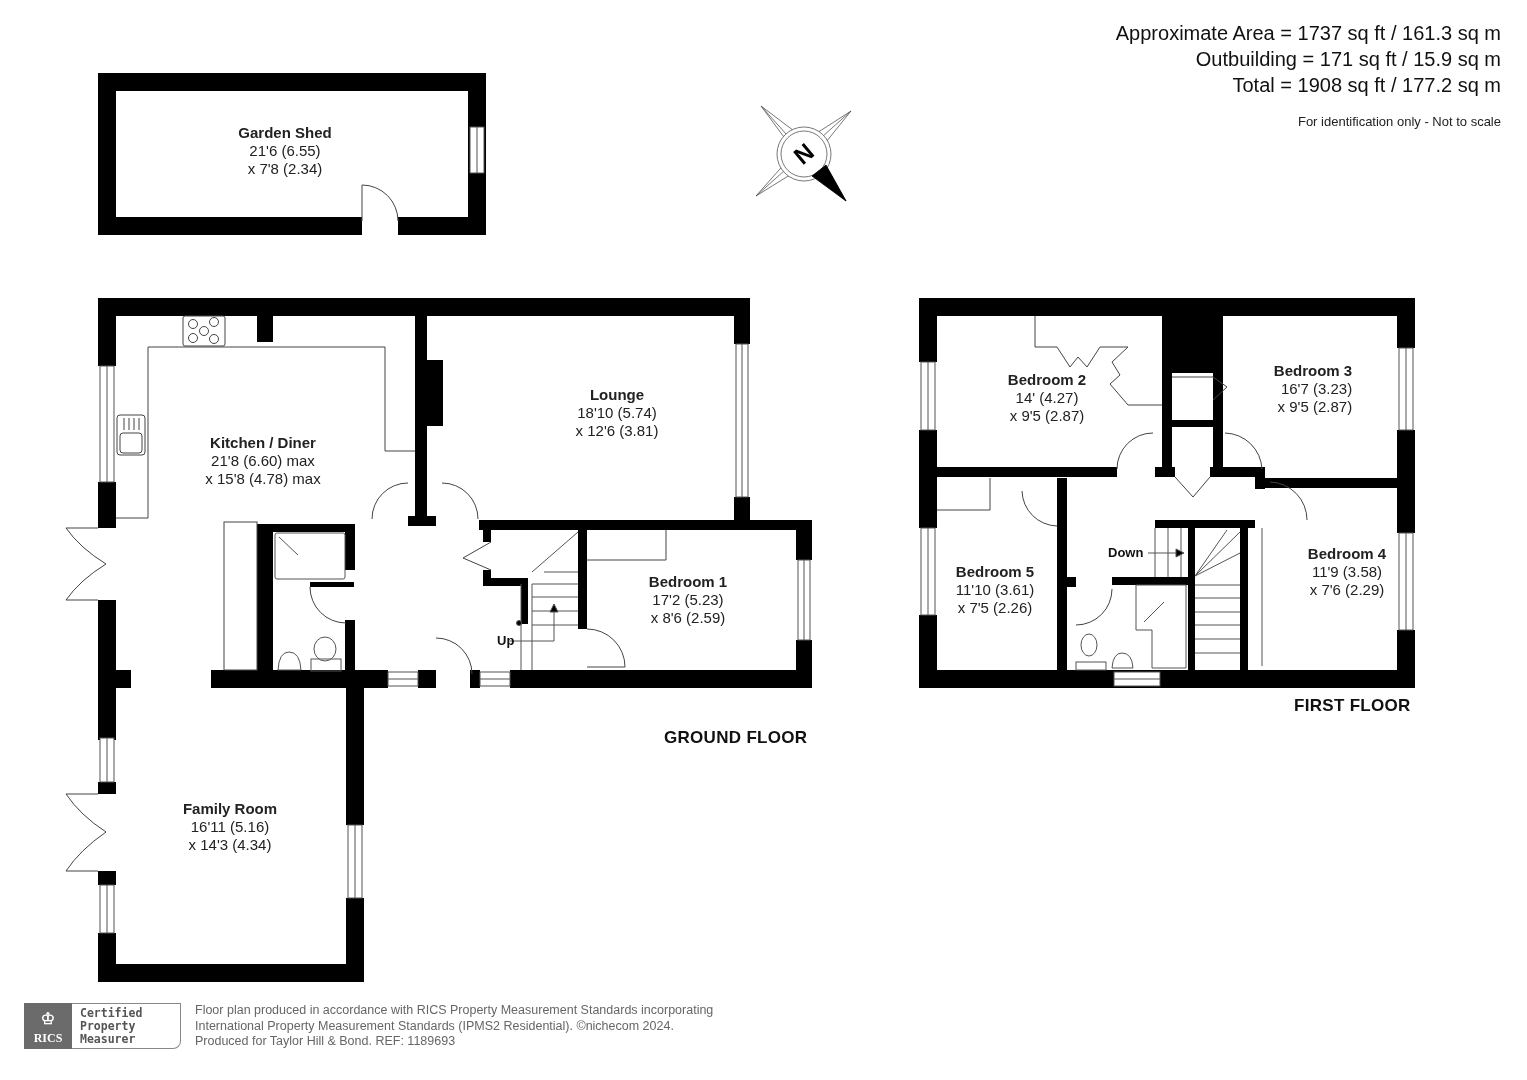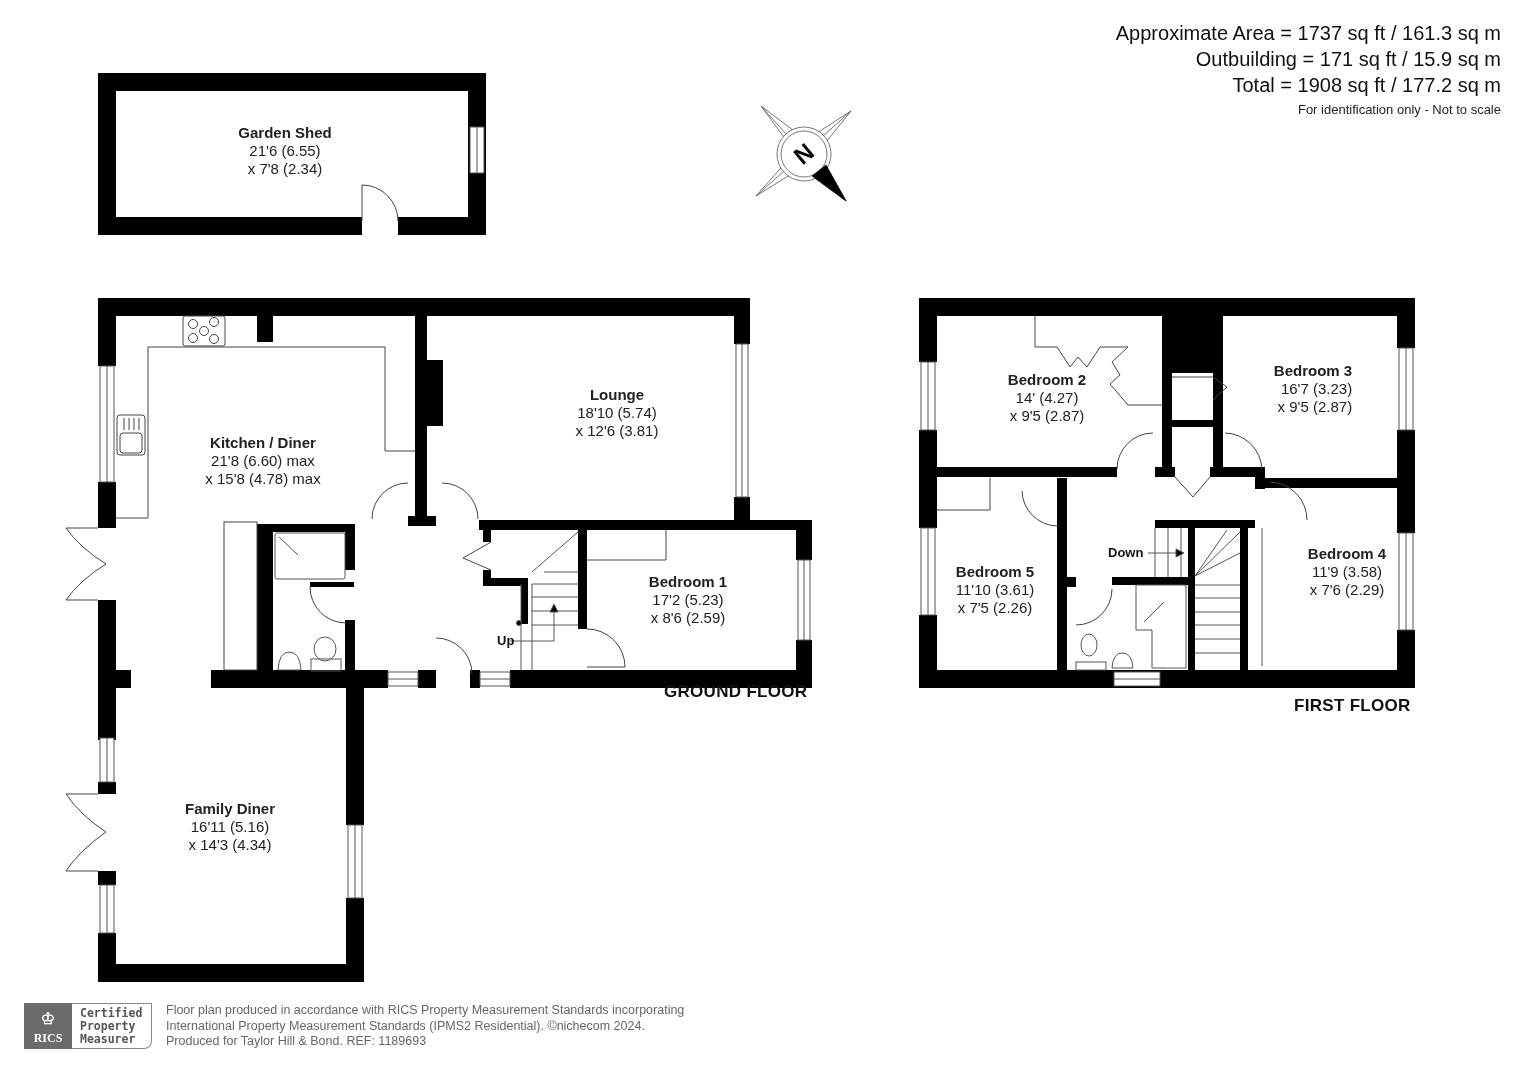--- a/index.html
+++ b/index.html
@@ -1,28 +1,28 @@
 <!DOCTYPE html>
 <html><head>
 <meta charset="utf-8">
 <style>
   html, body { margin:0; padding:0; background:#ffffff; }
   body { width:1527px; height:1080px; position:relative; overflow:hidden; font-family:"Liberation Sans", sans-serif; color:#1a1a1a; }
   svg#plan { position:absolute; left:0; top:0; }
   .area-block { position:absolute; right:26px; top:20px; text-align:right; }
   .area-line { font-size:20px; line-height:26px; color:#111; }
-  .area-note { font-size:13px; line-height:20px; margin-top:2px; color:#222; }
+  .area-note { font-size:13px; line-height:20px; margin-top:14px; color:#222; }
   .room-label { position:absolute; text-align:center; transform:translateX(-50%); font-size:15px; line-height:18px; color:#222; white-space:nowrap; }
   .room-name { font-weight:bold; }
   .floor-label { position:absolute; font-weight:bold; font-size:17px; letter-spacing:0.3px; color:#111; }
   .stair-label { position:absolute; font-weight:bold; font-size:13px; color:#111; }
   .footer { position:absolute; left:24px; top:1003px; display:flex; align-items:flex-start; }
   .rics-logo { width:48px; height:46px; background:#6b6b6b; color:#fff; display:flex; flex-direction:column; align-items:center; justify-content:flex-end; font-family:"Liberation Serif", serif; font-weight:bold; font-size:12px; padding-bottom:3px; box-sizing:border-box; }
   .rics-logo .lion { font-size:16px; line-height:16px; margin-bottom:4px; }
-  .cpm { width:80px; height:46px; border:1px solid #888; border-left:none; border-radius:0 0 8px 0; box-sizing:border-box; padding:3px 8px; font-family:"DejaVu Sans Mono", monospace; font-weight:bold; font-size:11.5px; line-height:13px; color:#555; }
+  .cpm { width:109px; height:46px; border:1px solid #888; border-left:none; border-radius:0 0 8px 0; box-sizing:border-box; padding:3px 8px; font-family:"DejaVu Sans Mono", monospace; font-weight:bold; font-size:11.5px; line-height:13px; color:#555; }
   .footer-text { margin-left:14px; font-size:12.5px; line-height:15.5px; color:#666; }
 </style>
 </head>
 <body>
 
 <svg id="plan" width="1527" height="1080" viewBox="0 0 1527 1080" xmlns="http://www.w3.org/2000/svg">
 
   <g fill="#000">
     <rect x="98" y="73" width="388" height="18"></rect>
     <rect x="98" y="73" width="18" height="162"></rect>
@@ -276,26 +276,26 @@
   <div class="room-name">Lounge</div>
   <div>18'10 (5.74)</div>
   <div>x 12'6 (3.81)</div>
 </div>
 <div class="room-label" style="left:688px; top:573px;">
   <div class="room-name">Bedroom 1</div>
   <div>17'2 (5.23)</div>
   <div>x 8'6 (2.59)</div>
 </div>
 <div class="room-label" style="left:230px; top:800px;">
-  <div class="room-name">Family Diner</div>
+  <div class="room-name">Family Room</div>
   <div>16'11 (5.16)</div>
   <div>x 14'3 (4.34)</div>
 </div>
 <div class="stair-label" style="left:497px; top:633px;">Up</div>
-<div class="floor-label" style="left:664px; top:682px;text-align:center;">GROUND FLOOR</div>
+<div class="floor-label" style="left:664px; top:728px;text-align:center;">GROUND FLOOR</div>
 
 <div class="room-label" style="left:1047px; top:371px;">
   <div class="room-name">Bedroom 2</div>
   <div>14' (4.27)</div>
   <div>x 9'5 (2.87)</div>
 </div>
 <div class="room-label" style="left:1313px; top:362px;text-align:right;">
   <div class="room-name">Bedroom 3</div>
   <div>16'7 (3.23)</div>
   <div>x 9'5 (2.87)</div>

